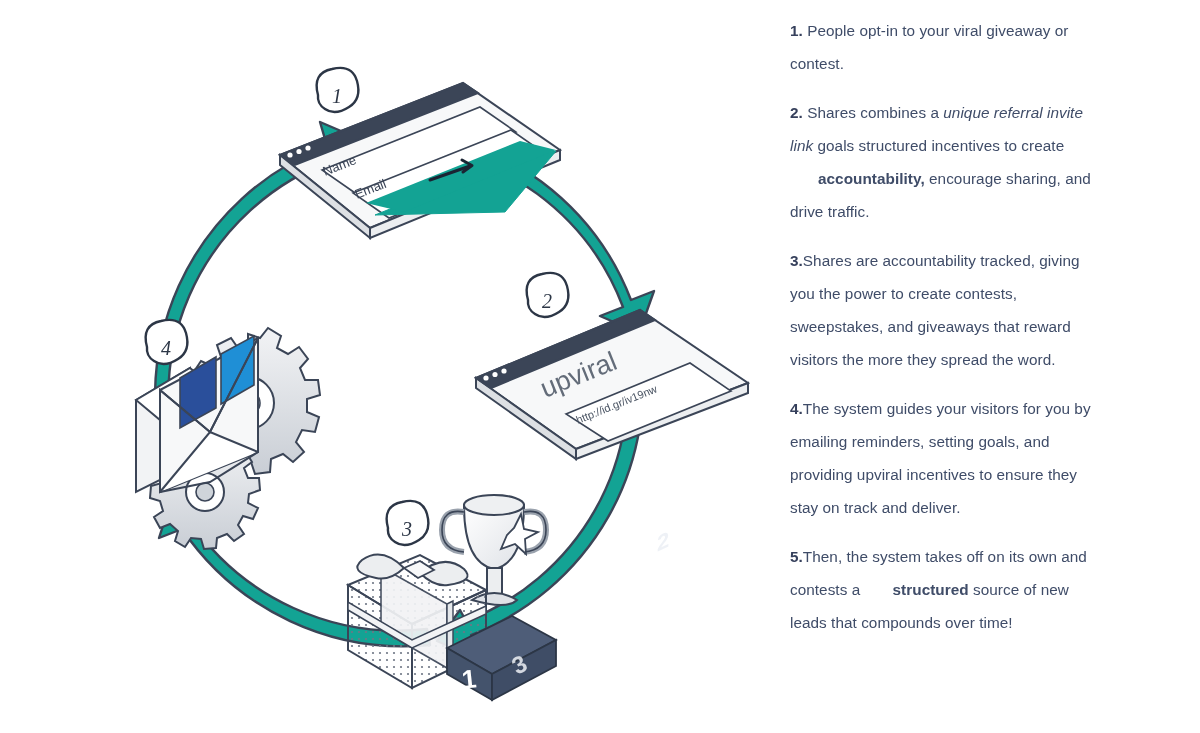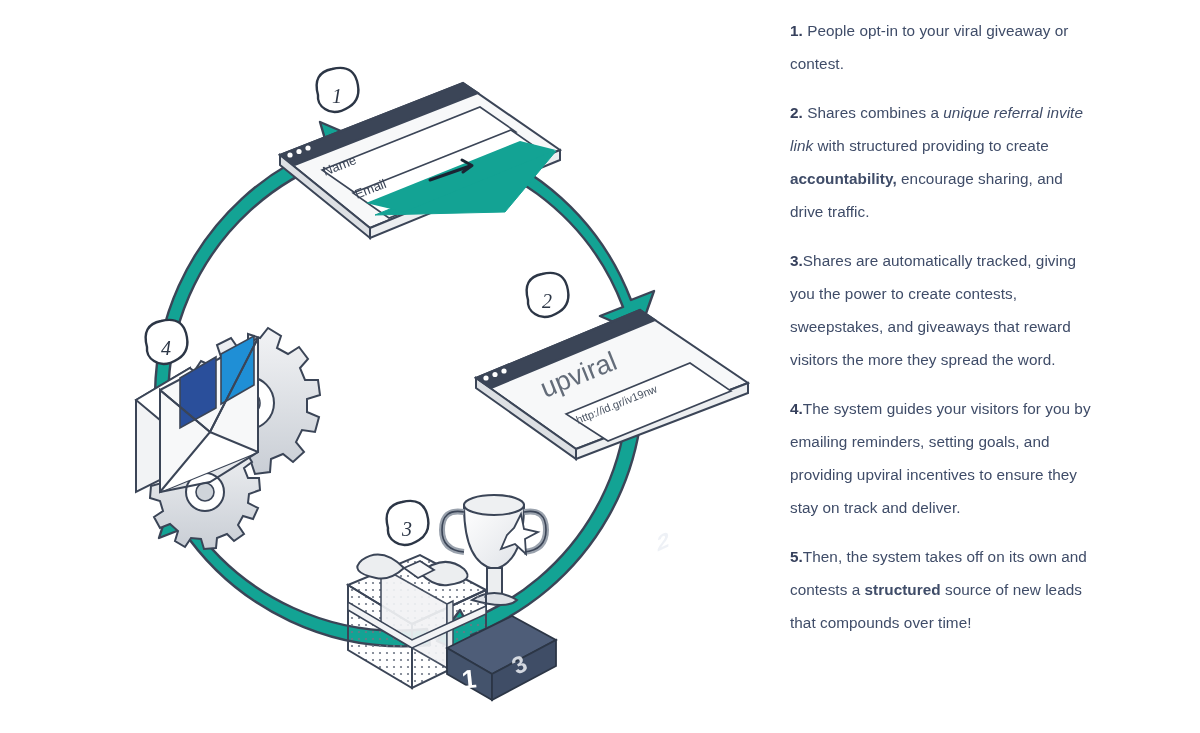--- a/index.html
+++ b/index.html
@@ -34,21 +34,21 @@
   .step-para {
     color: #3f4c68;
     font-size: 15.3px;
     line-height: 33px;
     letter-spacing: 0.05px;
     margin-bottom: 16px;
     max-width: 302px;
   }
   .step-para .num { font-weight: 700; color: #36405c; }
   .step-para .em  { font-style: italic; }
-  .step-para .st  { font-weight: 700; }
+  .step-para .st  { font-weight: 700; margin-left: 28px; }
 </style>
 </head>
 <body>
 
 <div class="page">
 
   <div class="diagram-pane">
     <svg class="diagram-svg" width="760" height="733" viewBox="0 0 760 733">
       <defs>
         <pattern id="dots" width="7" height="7" patternUnits="userSpaceOnUse">
@@ -224,19 +224,19 @@
         <g>
           <path d="M147 347 q-6 -22 14 -26 q20 -5 25 12 q5 18 -8 26 q-14 9 -24 2 q-8 -5 -7 -14 Z" fill="#ffffff" stroke="#2c3646" stroke-width="2.4"></path>
           <text x="166" y="355" text-anchor="middle" font-family="'Liberation Serif',serif" font-size="20" font-style="italic" fill="#2c3646">4</text>
         </g>
       </g>
     </svg>
   </div>
 
   <div class="text-pane">
     <p class="step-para"><span class="num">1.</span><span> People opt-in to your viral giveaway or contest.</span></p>
-    <p class="step-para"><span class="num">2.</span><span> Shares combines a </span><span class="em">unique referral invite link</span><span> with structured providing to create </span><span class="st">accountability,</span><span> encourage sharing, and drive traffic.</span></p>
-    <p class="step-para"><span class="num">3.</span><span>Shares are automatically tracked, giving you the power to create contests, sweepstakes, and giveaways that reward visitors the more they spread the word.</span></p>
+    <p class="step-para"><span class="num">2.</span><span> Shares combines a </span><span class="em">unique referral invite link</span><span> goals structured incentives to create </span><span class="st">accountability,</span><span> encourage sharing, and drive traffic.</span></p>
+    <p class="step-para"><span class="num">3.</span><span>Shares are accountability tracked, giving you the power to create contests, sweepstakes, and giveaways that reward visitors the more they spread the word.</span></p>
     <p class="step-para"><span class="num">4.</span><span>The system guides your visitors for you by emailing reminders, setting goals, and providing upviral incentives to ensure they stay on track and deliver.</span></p>
     <p class="step-para"><span class="num">5.</span><span>Then, the system takes off on its own and contests a </span><span class="st">structured</span><span> source of new leads that compounds over time!</span></p>
   </div>
 
 </div>
 
 </body></html>

